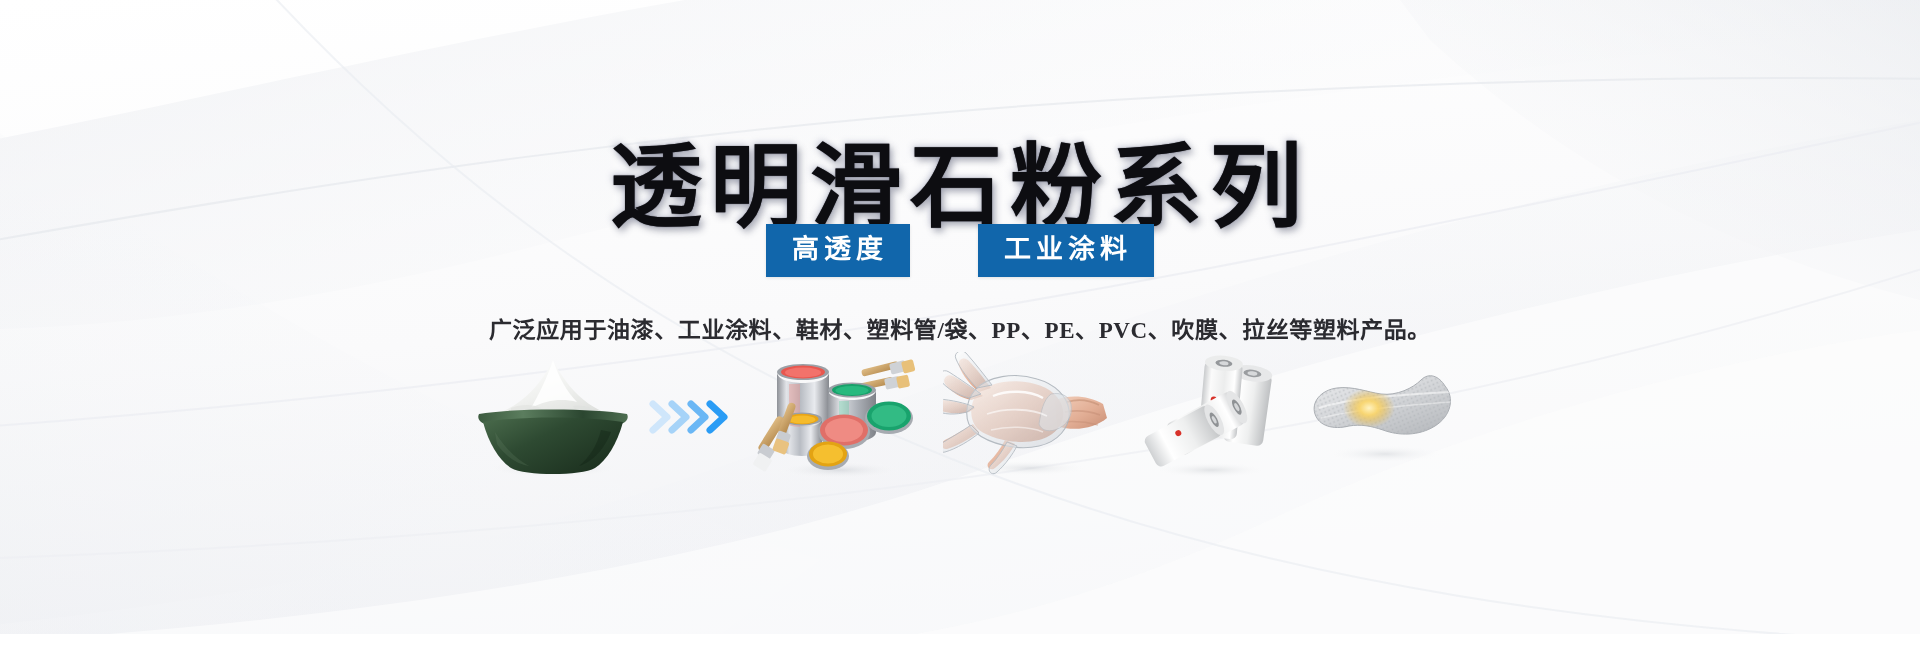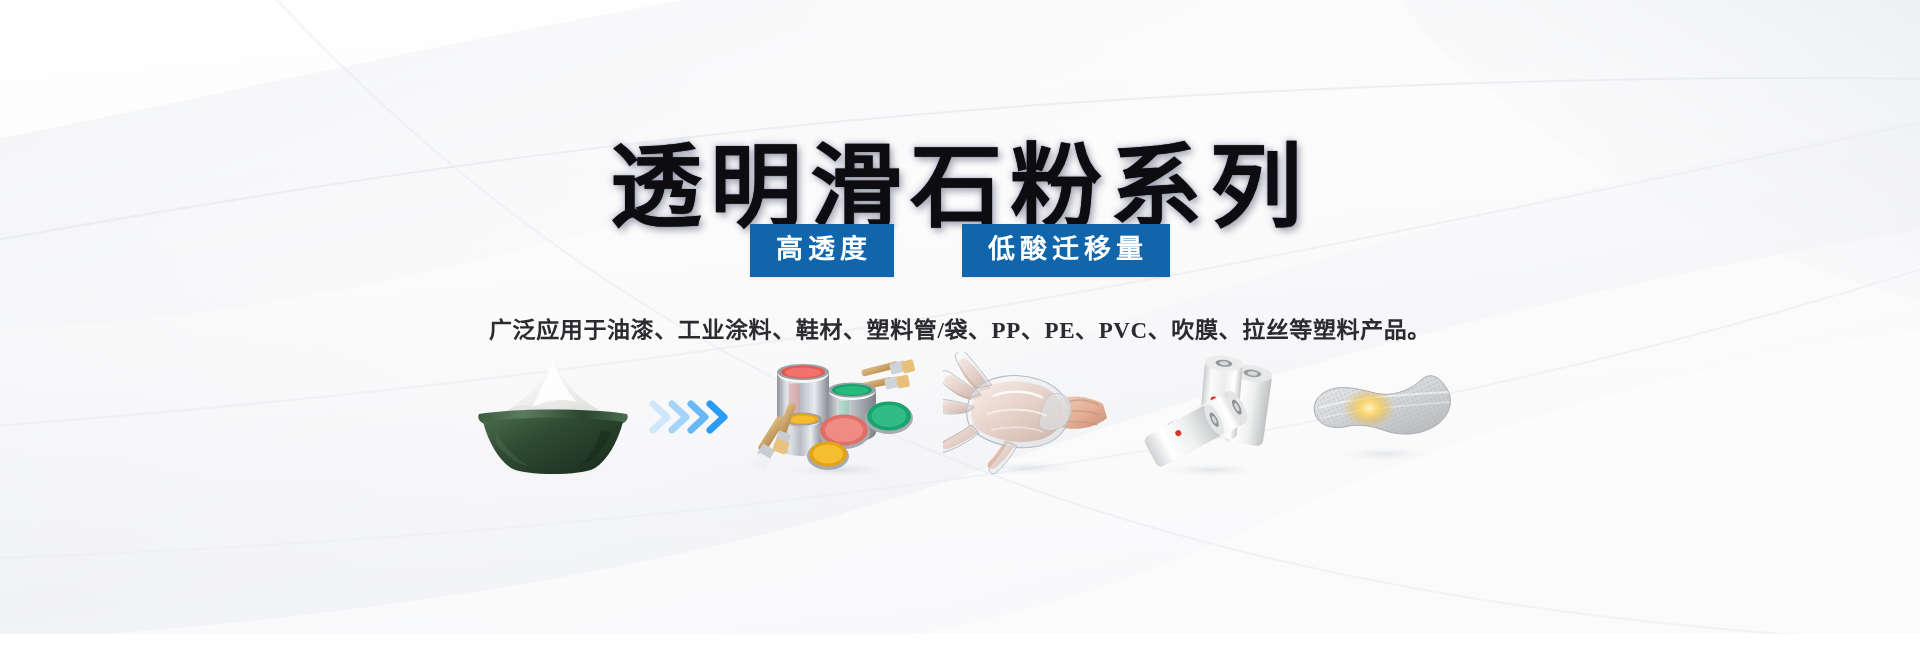--- a/index.html
+++ b/index.html
@@ -159,21 +159,21 @@
       <path d="M240,-40 C 420,160 640,340 980,470 C 1280,585 1620,632 1980,645" fill="none" stroke="#eaecf1" stroke-width="2" opacity="0.65"></path>
     </svg>
   </div>
 
   <div class="title-wrap">
     <h1 class="main-title">透明滑石粉系列</h1>
   </div>
 
   <div class="badges">
     <span class="badge">高透度</span>
-    <span class="badge">低酸迁移量</span>
+    <span class="badge">工业涂料</span>
   </div>
 
   <div class="subtitle-wrap">
     <p class="subtitle">广泛应用于油漆、工业涂料、鞋材、塑料管/袋、PP、PE、PVC、吹膜、拉丝等塑料产品。</p>
   </div>
 
   <div class="products">
 
     <div class="prod p-bowl">
       <svg width="180" height="130" viewBox="0 0 180 130" xmlns="http://www.w3.org/2000/svg">

